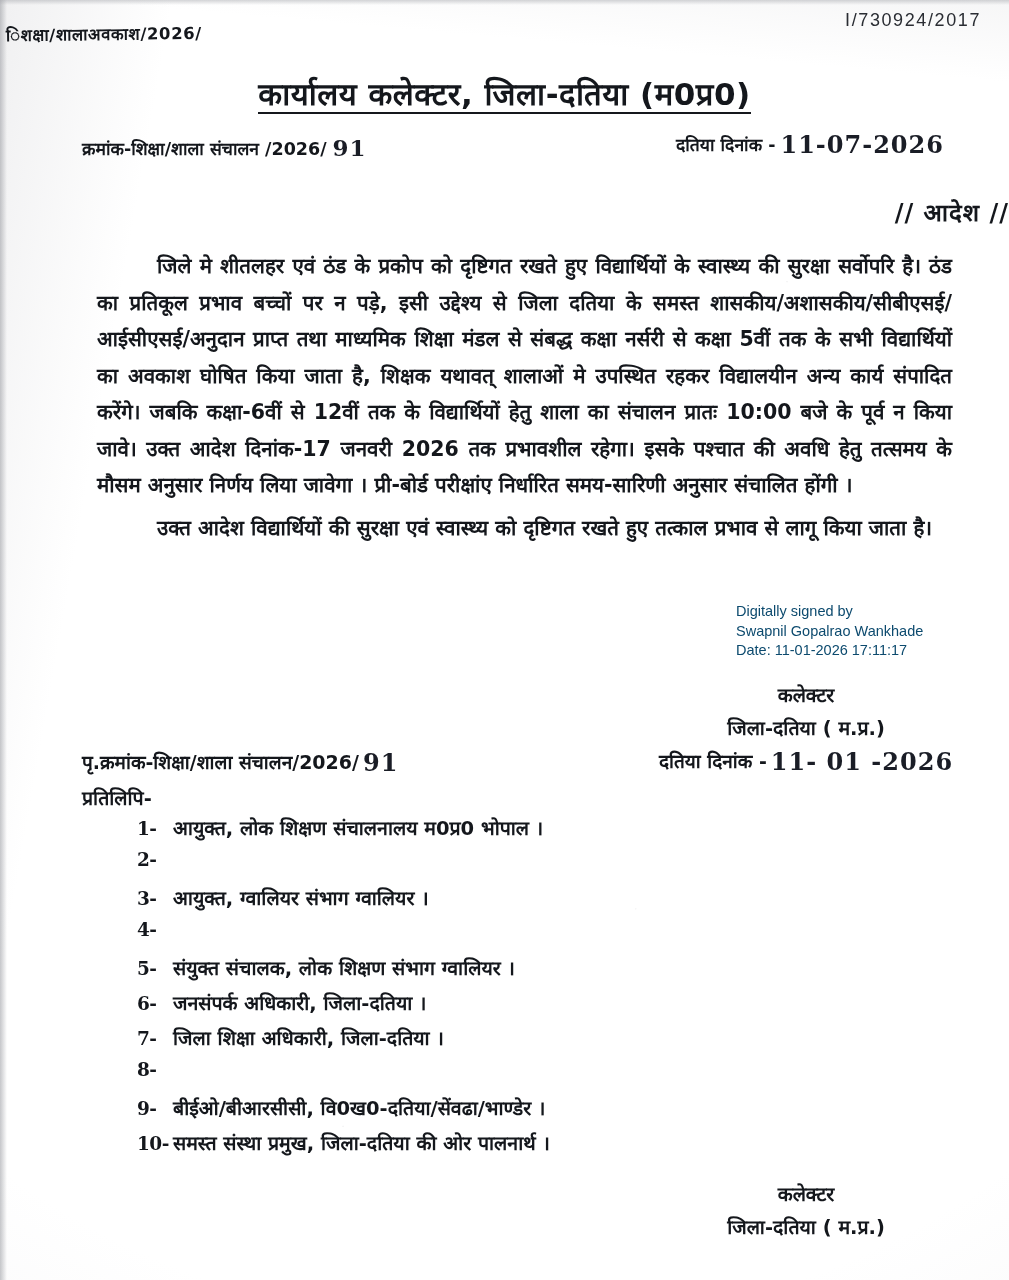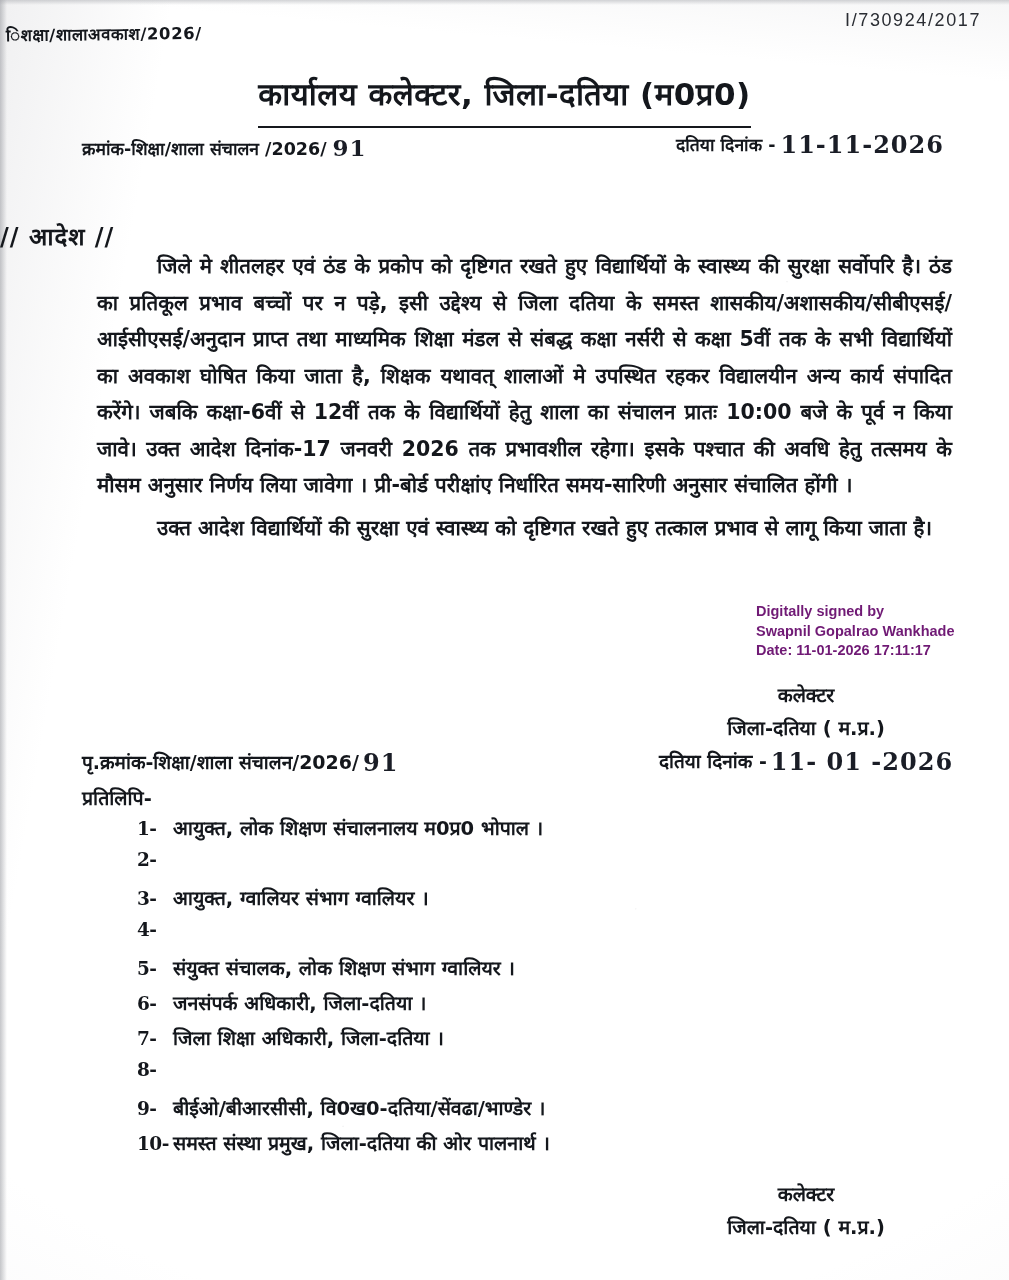--- a/index.html
+++ b/index.html
@@ -80,21 +80,21 @@
     position: absolute;
     left: 0; right: 0;
     top: 72px;
     text-align: center;
     font-size: 31px;
     letter-spacing: 0.5px;
     white-space: nowrap;
   }
   .office-title .u {
     border-bottom: 2.5px solid #15181d;
-    padding-bottom: 14px;
+    padding-bottom: 0;
     text-align: right;
   }
 
   .krmank {
     position: absolute;
     left: 82px;
     top: 134px;
     font-size: 17.5px;
     white-space: nowrap;
   }
@@ -113,52 +113,50 @@
   .datia-date .hand {
     font-size: 24px;
     margin-left: 5px;
     vertical-align: -2px;
   }
 
   .order-heading {
     position: absolute;
     left: 0; right: 0;
     top: 195px;
-    text-align: left;
+    text-align: right;
     font-size: 24px;
     letter-spacing: 1px;
-    margin-top: 24px;
   }
 
   .body-block {
     position: absolute;
     left: 76px;
     top: 248px;
     width: 855px;
     font-size: 20.5px;
     line-height: 36.5px;
     text-align: justify;
     text-justify: inter-word;
     margin-left: 21px;
   }
   .body-block p {
     margin: 0 0 6px 0;
     text-indent: 60px;
   }
 
   .sign-block {
     position: absolute;
-    left: 756px;
+    left: 736px;
     top: 602px;
     font-size: 14.5px;
     line-height: 19.5px;
     font-family: "Liberation Sans", sans-serif;
-    color: #701a75;
-    white-space: nowrap;
-    font-weight: bold;
+    color: #0c4a6e;
+    white-space: nowrap;
   }
 
   .collector-1 {
     position: absolute;
     left: 641px;
     top: 679px;
     width: 330px;
     text-align: center;
     font-size: 19.5px;
     line-height: 33px;
@@ -252,21 +250,21 @@
   <div class="ref-right">I/730924/2017</div>
 
   <div class="office-title devanagari">
     <span class="u">कार्यालय कलेक्टर, जिला-दतिया (म0प्र0)</span>
   </div>
 
   <div class="krmank devanagari">
     <span>क्रमांक-शिक्षा/शाला संचालन /2026/</span><span class="num hand">91</span>
   </div>
   <div class="datia-date devanagari">
-    <span>दतिया दिनांक -</span><span class="hand">11-11-2026</span>
+    <span>दतिया दिनांक -</span><span class="hand">11-07-2026</span>
   </div>
 
   <div class="order-heading devanagari">// आदेश //</div>
 
   <div class="body-block devanagari">
     <p>जिले मे शीतलहर एवं ठंड के प्रकोप को दृष्टिगत रखते हुए विद्यार्थियों के स्वास्थ्य की सुरक्षा सर्वोपरि है। ठंड का प्रतिकूल प्रभाव बच्चों पर न पड़े, इसी उद्देश्य से जिला दतिया के समस्त शासकीय/अशासकीय/सीबीएसई/आईसीएसई/अनुदान प्राप्त तथा माध्यमिक शिक्षा मंडल से संबद्ध कक्षा नर्सरी से कक्षा 5वीं तक के सभी विद्यार्थियों का अवकाश घोषित किया जाता है, शिक्षक यथावत् शालाओं मे उपस्थित रहकर विद्यालयीन अन्य कार्य संपादित करेंगे। जबकि कक्षा-6वीं से 12वीं तक के विद्यार्थियों हेतु शाला का संचालन प्रातः 10:00 बजे के पूर्व न किया जावे। उक्त आदेश दिनांक-17 जनवरी 2026 तक प्रभावशील रहेगा। इसके पश्चात की अवधि हेतु तत्समय के मौसम अनुसार निर्णय लिया जावेगा । प्री-बोर्ड परीक्षांए निर्धारित समय-सारिणी अनुसार संचालित होंगी ।</p>
     <p>उक्त आदेश विद्यार्थियों की सुरक्षा एवं स्वास्थ्य को दृष्टिगत रखते हुए तत्काल प्रभाव से लागू किया जाता है।</p>
   </div>
 
   <div class="sign-block">

